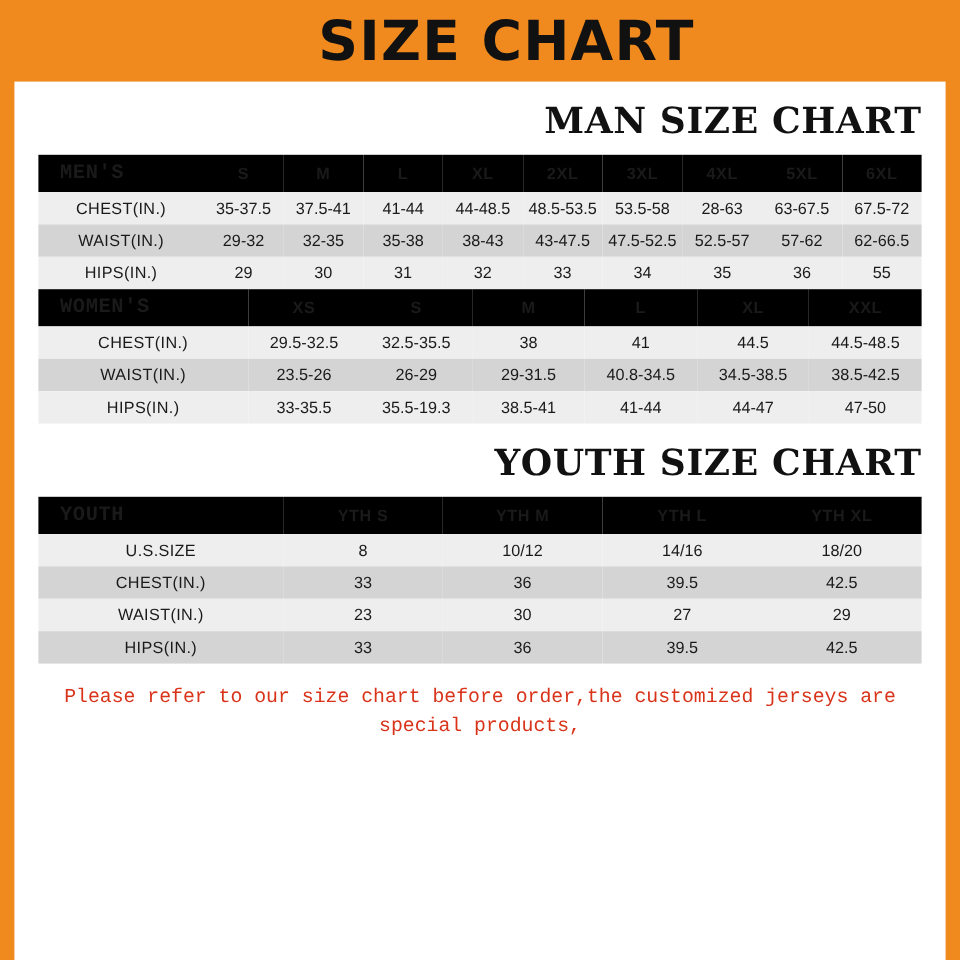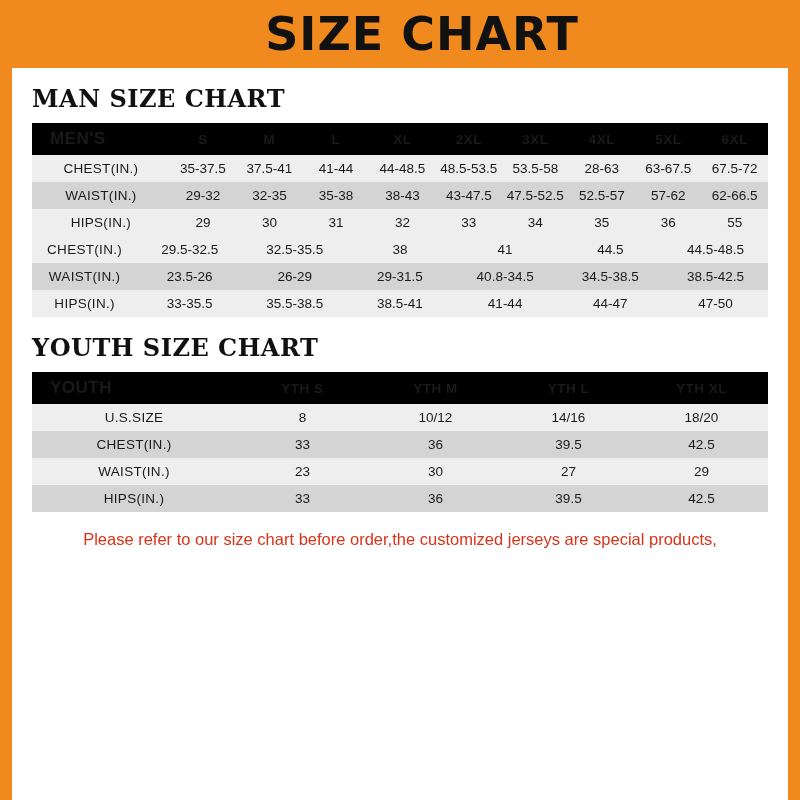--- a/index.html
+++ b/index.html
@@ -36,24 +36,24 @@
     font-size: 46px;
     letter-spacing: 1px;
     color: #111111;
     line-height: 1;
     margin-left: 44px;
   }
   .section {
     padding: 0 20px;
   }
   .section-title {
-    text-align: left;
+    text-align: right;
     font-family: "DejaVu Serif", serif;
     font-weight: bold;
-    font-size: 24px;
+    font-size: 30px;
     color: #111111;
     margin: 16px 0 10px 0;
     letter-spacing: 0.5px;
   }
   table.size-table {
     width: 100%;
     border-collapse: collapse;
     table-layout: fixed;
   }
   table.size-table td,
@@ -72,35 +72,36 @@
     font-size: 16px;
     font-weight: bold;
     font-family: "DejaVu Sans", sans-serif;
     padding: 9px 2px;
     letter-spacing: 0.5px;
   }
   .hdr-row th.label-col {
     text-align: left;
     padding-left: 18px;
     font-size: 17px;
+    font-family: Liberation Mono, monospace;
   }
   .row-light { background: #eeeeee; }
   .row-dark  { background: #d4d4d4; }
   .label-cell {
     text-align: center;
     font-size: 13.5px;
     letter-spacing: 0.3px;
   }
   .note {
     margin: 16px 16px 0 16px;
     text-align: center;
     color: #d9331a;
     font-size: 16.5px;
     line-height: 1.45;
-    font-family: Liberation Sans, sans-serif;
+    font-family: Liberation Mono, monospace;
   }
   .note span { display: block; }
 </style>
 </head>
 <body>
 
 <div class="page">
 
   <div class="banner">
     <div class="banner-title">SIZE CHART</div>
@@ -158,20 +159,29 @@
         <td>36</td>
         <td>55</td>
       </tr>
     </tbody>
       </table>
   </div>
 
   <div class="section">
     <table class="size-table">
       <tbody>
+          <tr class="hdr-row">
+        <th class="label-col" style="width:21%">WOMEN'S</th>
+        <th>XS</th>
+        <th>S</th>
+        <th>M</th>
+        <th>L</th>
+        <th>XL</th>
+        <th>XXL</th>
+      </tr>
       <tr class="row-light">
         <td class="label-cell">CHEST(IN.)</td>
         <td>29.5-32.5</td>
         <td>32.5-35.5</td>
         <td>38</td>
         <td>41</td>
         <td>44.5</td>
         <td>44.5-48.5</td>
       </tr>
       <tr class="row-dark">
@@ -179,21 +189,21 @@
         <td>23.5-26</td>
         <td>26-29</td>
         <td>29-31.5</td>
         <td>40.8-34.5</td>
         <td>34.5-38.5</td>
         <td>38.5-42.5</td>
       </tr>
       <tr class="row-light">
         <td class="label-cell">HIPS(IN.)</td>
         <td>33-35.5</td>
-        <td>35.5-38.5</td>
+        <td>35.5-19.3</td>
         <td>38.5-41</td>
         <td>41-44</td>
         <td>44-47</td>
         <td>47-50</td>
       </tr>
     </tbody>
       </table>
   </div>
 
   <div class="section">

